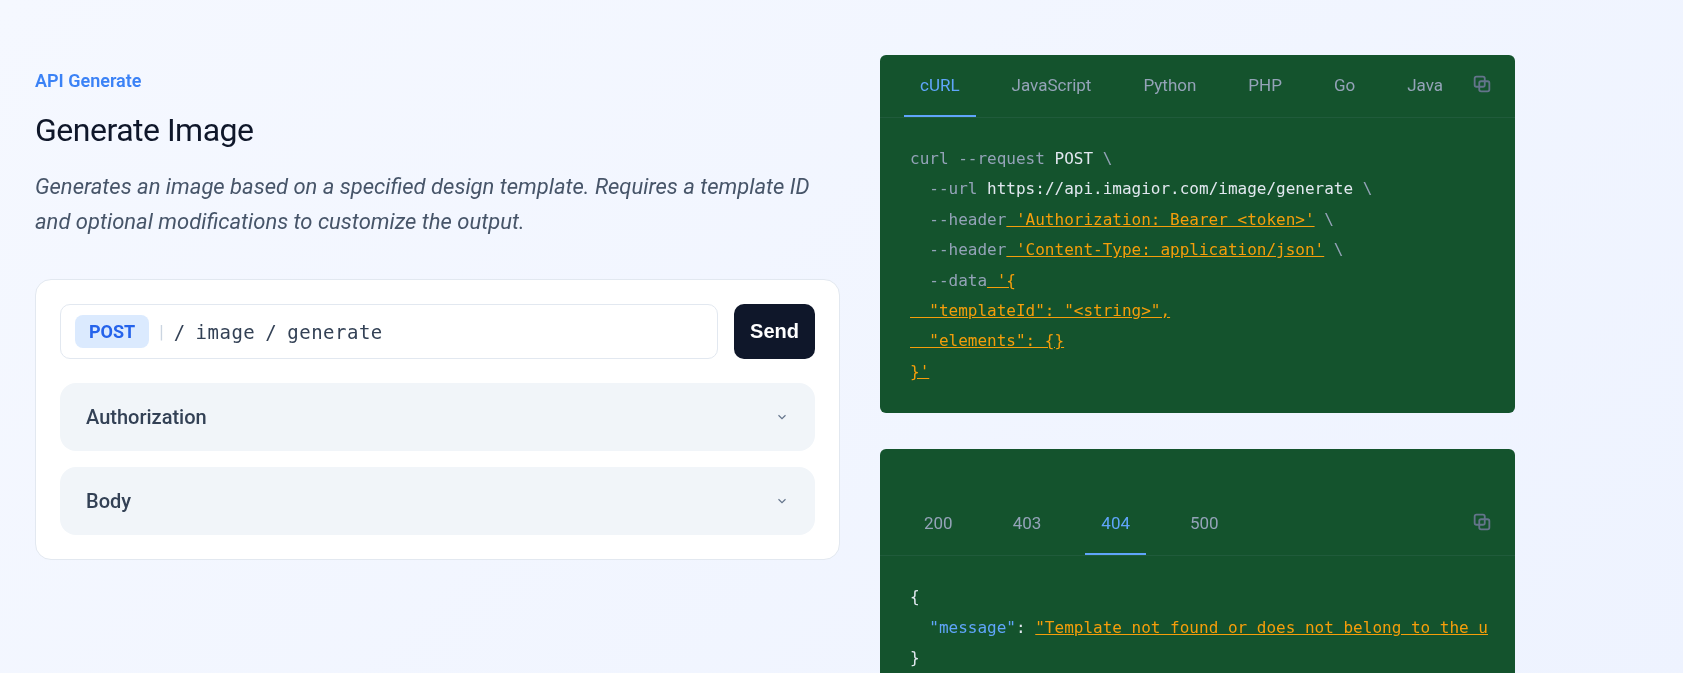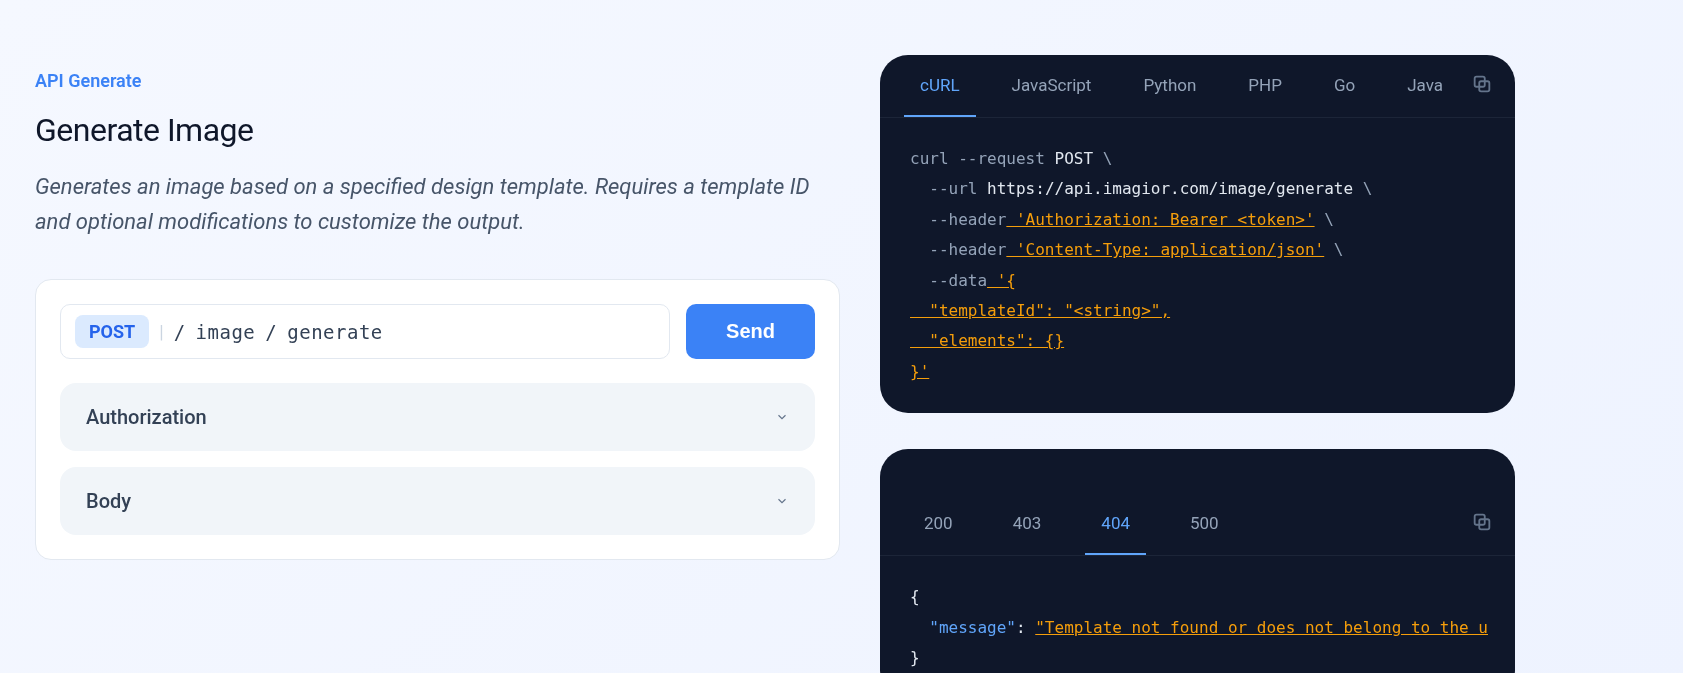--- a/index.html
+++ b/index.html
@@ -69,26 +69,26 @@
       color: #cbd5e1;
       font-size: 18px;
     }
     .path-text {
       font-family: 'SF Mono', Monaco, Consolas, monospace;
       font-size: 19px;
       color: #334155;
       letter-spacing: 0.5px;
     }
     .send-button {
-      background: #3b82f6;
+      background: #0f172a;
       color: #ffffff;
       border: none;
       font-size: 20px;
       font-weight: 600;
-      padding: 16px 40px;
+      padding: 16px 16px;
       border-radius: 10px;
       cursor: pointer;
     }
     .section-panel {
       background: #f1f5f9;
       border-radius: 16px;
       padding: 22px 26px;
       display: flex;
       align-items: center;
       justify-content: space-between;
@@ -111,22 +111,22 @@
       stroke: #64748b;
     }
     .right-panel {
       width: 670px;
       padding: 55px 35px 0 0;
       display: flex;
       flex-direction: column;
       gap: 36px;
     }
     .code-block {
-      background: #0f172a;
-      border-radius: 28px;
+      background: #14532d;
+      border-radius: 6px;
       overflow: hidden;
       position: relative;
     }
     .code-tabs {
       display: flex;
       align-items: center;
       padding: 0 24px;
       border-bottom: 1px solid rgba(148, 163, 184, 0.1);
       position: relative;
     }

